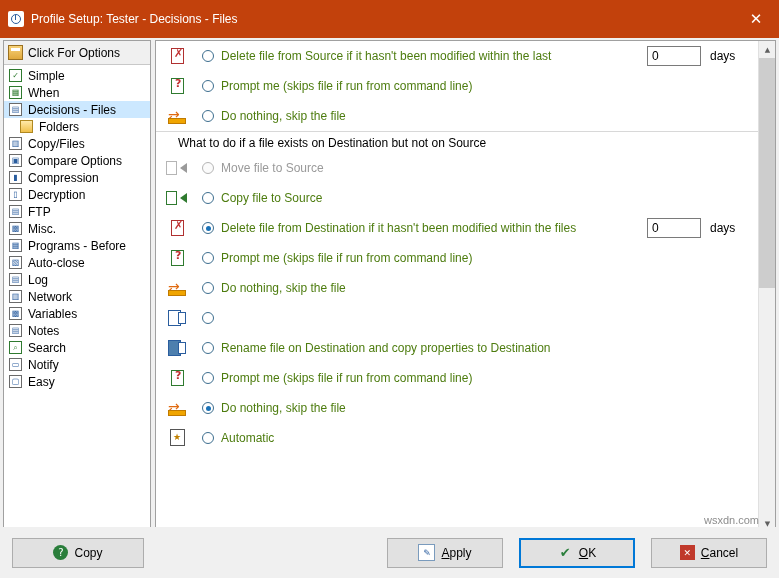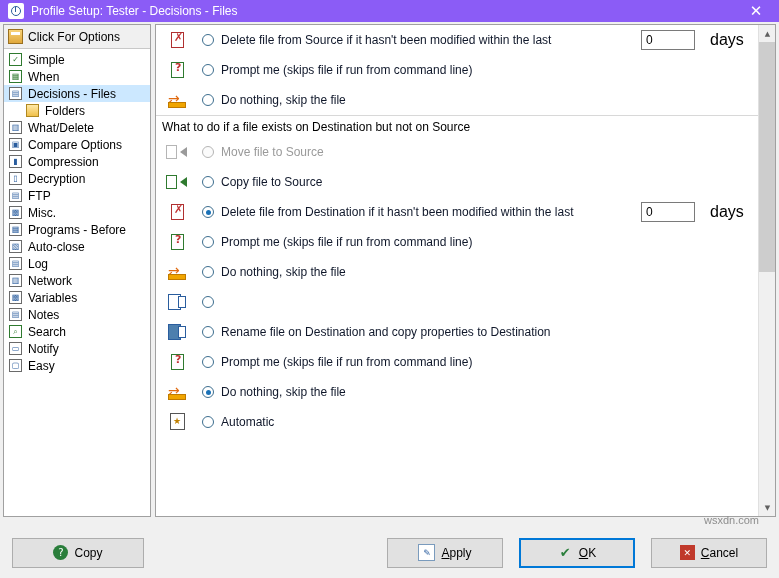--- a/index.html
+++ b/index.html
@@ -16,22 +16,22 @@
   }
   .window {
     position: relative;
     width: 779px;
     height: 578px;
     background: #f0f0f0;
     box-sizing: border-box;
   }
   
   .titlebar {
-    height: 22px;
-    background: #8b5cf6;
+    height: 38px;
+    background: #c2410c;
     display: flex;
     align-items: center;
     color: #ffffff;
     font-size: 12px;
   }
   .titlebar .app-icon {
     width: 16px;
     height: 16px;
     margin-left: 8px;
     margin-right: 7px;
@@ -124,21 +124,21 @@
     align-items: center;
     padding-left: 5px;
     font-size: 12px;
     color: #000;
     box-sizing: border-box;
   }
   .side-item.selected {
     background: #cce8ff;
   }
   .side-item.indent {
-    padding-left: 22px;
+    padding-left: 16px;
   }
   .side-icon {
     width: 13px;
     height: 13px;
     margin-right: 6px;
     border: 1px solid #6a6a6a;
     background: #ffffff;
     box-sizing: border-box;
     flex: none;
     position: relative;
@@ -233,47 +233,47 @@
     width: 5px; height: 5px;
     border-radius: 50%;
     background: #1a72b8;
   }
   .radio.disabled {
     border-color: #b5b5b5;
     background: #fbfbfb;
   }
   .row-label {
     font-size: 12px;
-    color: #0f172a;
+    color: #4d7c0f;
   }
   .row-label.disabled { color: #9a9a9a; }
   .num-input {
     width: 54px;
     height: 20px;
     border: 1px solid #7a7a7a;
     background: #ffffff;
     box-sizing: border-box;
     font-size: 12px;
     padding: 0 4px;
     display: flex;
     align-items: center;
     color: #000;
     margin-left: auto;
   }
   .days-label {
-    font-size: 16px;
+    font-size: 12px;
     color: #000;
-    margin-left: 15px;
+    margin-left: 9px;
     width: 48px;
   }
   .section-head {
     height: 22px;
     display: flex;
     align-items: center;
-    padding-left: 6px;
+    padding-left: 22px;
     font-size: 12px;
     color: #000;
     border-top: 1px solid #d8d8d8;
     box-sizing: border-box;
   }
   
   .footer {
     position: absolute;
     left: 0;
     bottom: 0;
@@ -402,21 +402,21 @@
         <div class="side-item selected">
           <span class="side-icon">▤</span>
           <span>Decisions - Files</span>
         </div>
         <div class="side-item indent">
           <span class="side-icon folder"></span>
           <span>Folders</span>
         </div>
         <div class="side-item">
           <span class="side-icon">▥</span>
-          <span>What/Delete</span>
+          <span>Copy/Files</span>
         </div>
         <div class="side-item">
           <span class="side-icon">▣</span>
           <span>Compare Options</span>
         </div>
         <div class="side-item">
           <span class="side-icon">▮</span>
           <span>Compression</span>
         </div>
         <div class="side-item">
@@ -522,21 +522,21 @@
           <span class="radio"></span>
           <span class="row-label">Copy file to Source</span>
         </div>
 
         <div class="row">
           <span class="opt-icon">
             <span class="ic-box doc red"></span>
             <span class="ic-box mark" style="left:8px;top:2px;">✗</span>
           </span>
           <span class="radio checked"></span>
-          <span class="row-label">Delete file from Destination if it hasn't been modified within the last</span>
+          <span class="row-label">Delete file from Destination if it hasn't been modified within the files</span>
           <span class="num-input">0</span>
           <span class="days-label">days</span>
         </div>
 
         <div class="row">
           <span class="opt-icon">
             <span class="ic-box doc" style="border-color:#2f7a2f;"></span>
             <span class="ic-box mark" style="left:9px;top:2px;">?</span>
           </span>
           <span class="radio"></span>

